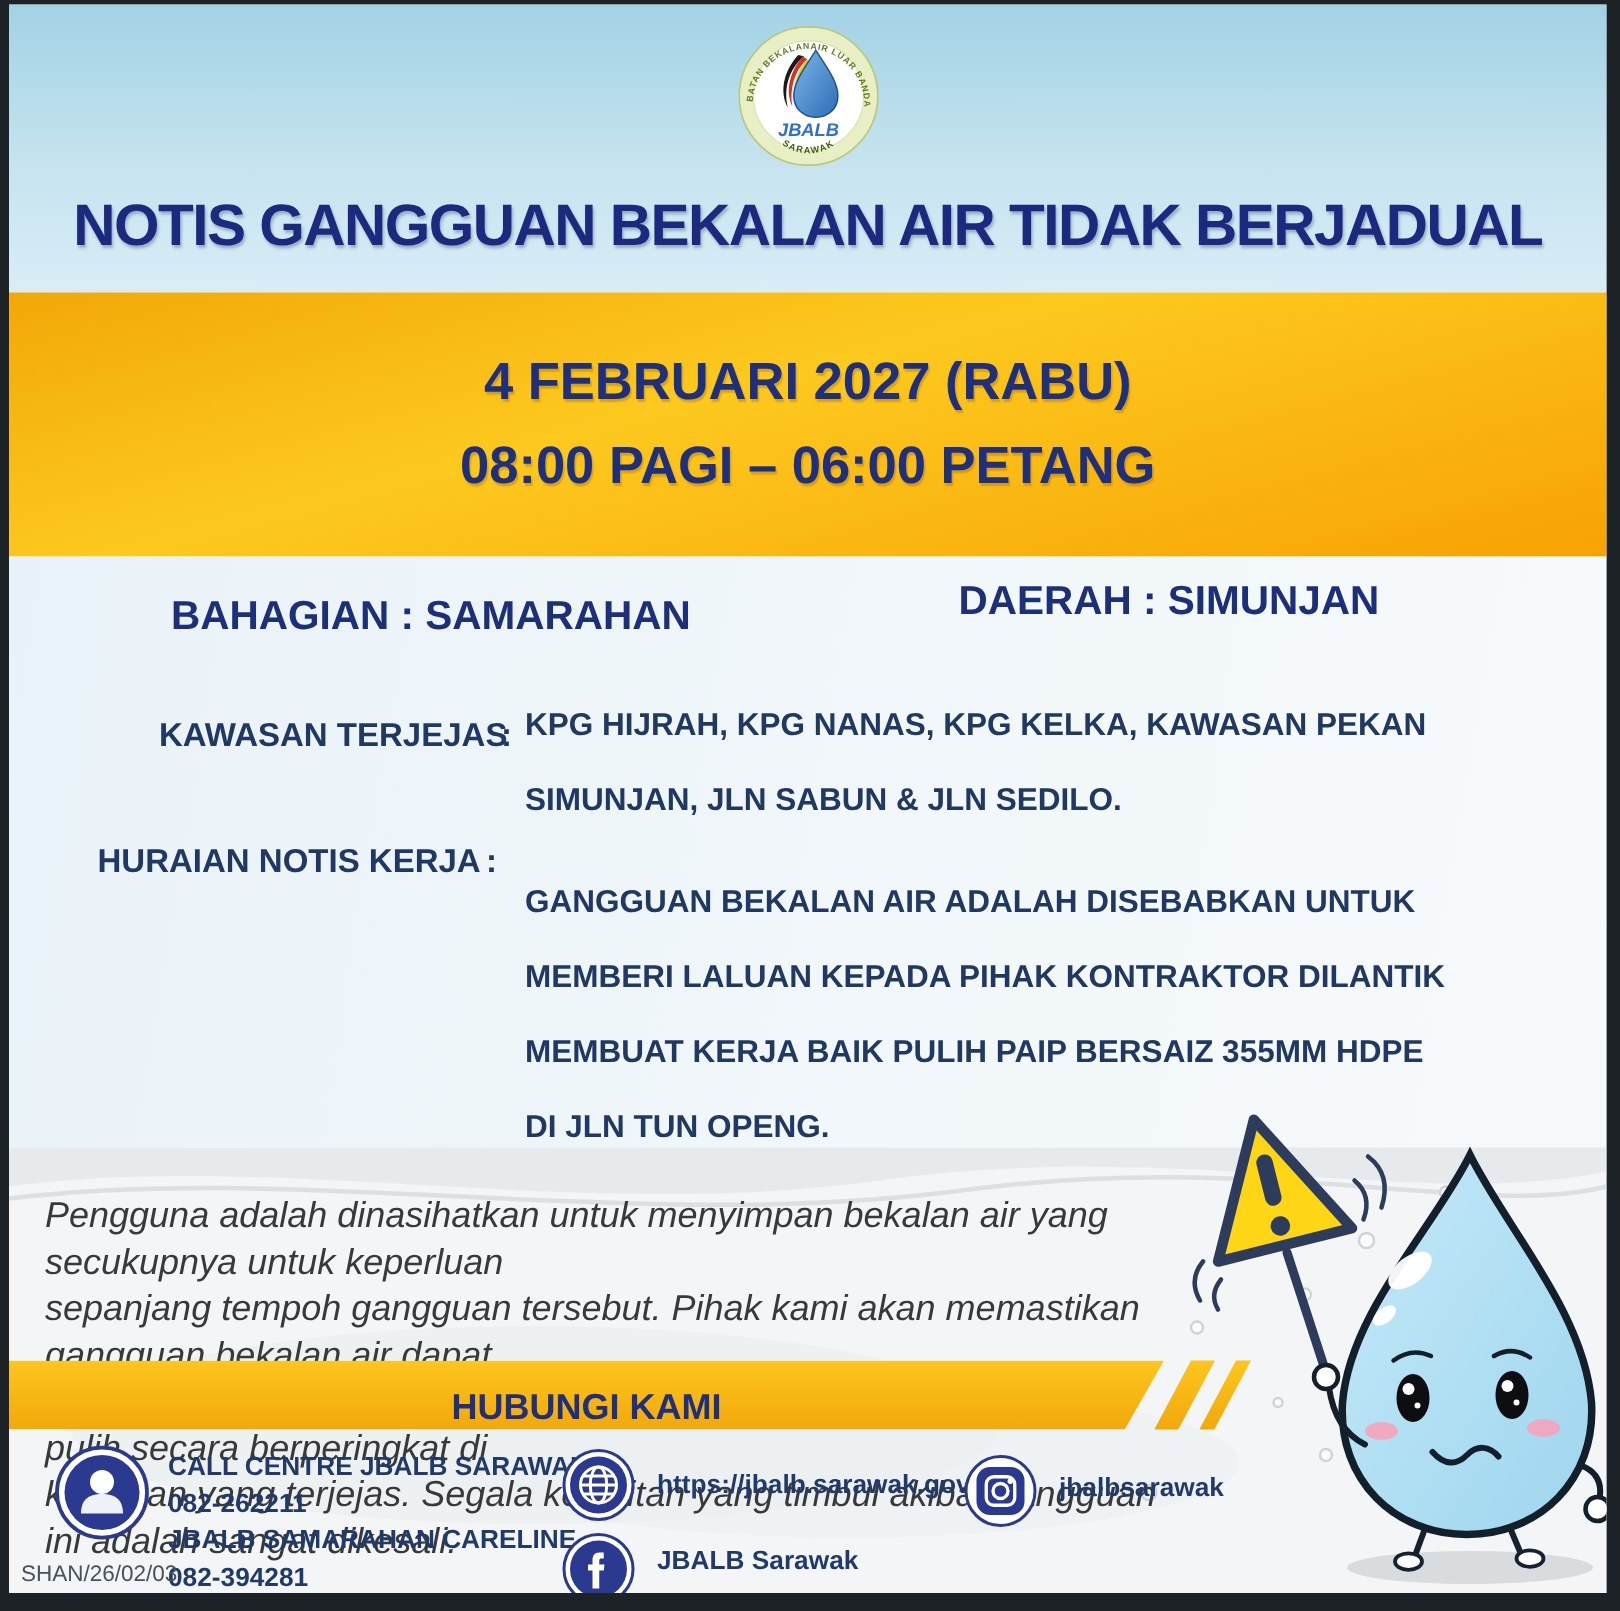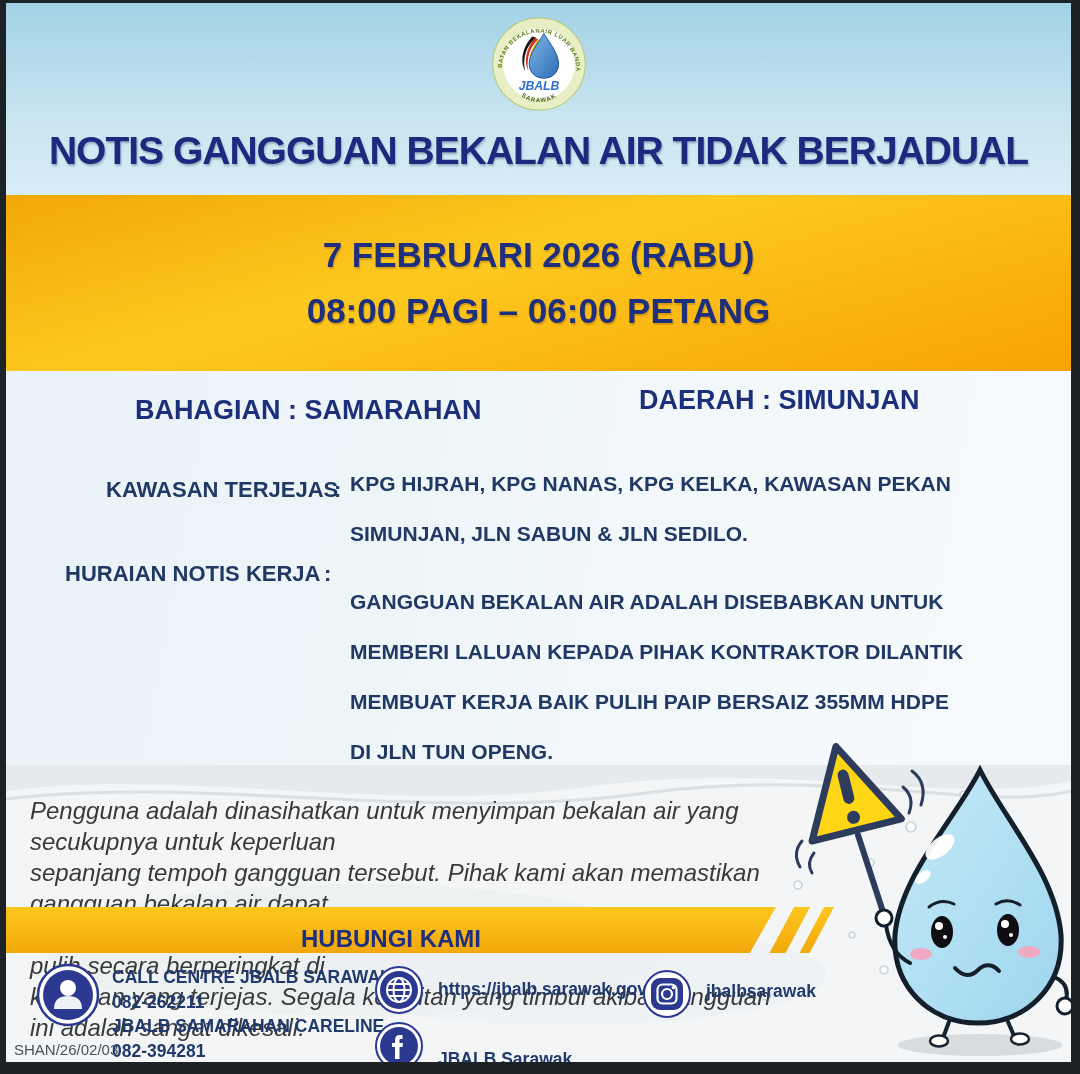--- a/index.html
+++ b/index.html
@@ -20,21 +20,21 @@
   .sched{position:absolute;left:0;top:192px;width:1065px;height:176px;
          background:linear-gradient(165deg,#f2a808 0%,#fdc91f 42%,#f7a203 100%);
          display:flex;flex-direction:column;align-items:center;justify-content:center;gap:16px;}
   .sched div{font-size:35px;font-weight:bold;color:#1e2f7e;
              text-shadow:1px 2px 1px rgba(150,95,0,.35);}
 
   
   .content{position:absolute;left:0;top:368px;width:1065px;height:394px;
            background:linear-gradient(100deg,#e9f2f8 0%,#f1f7fa 55%,#f7fafc 100%);}
   .navy{color:#1f3864;font-weight:bold;}
-  .bahagian{position:absolute;left:108px;top:24px;font-size:27px;color:#1b2f7a;font-weight:bold;margin-left:21px;}
+  .bahagian{position:absolute;left:108px;top:24px;font-size:27px;color:#1b2f7a;font-weight:bold;}
   .daerah{position:absolute;left:633px;top:14px;font-size:27px;color:#1b2f7a;font-weight:bold;}
   .lbl{position:absolute;font-size:22px;}
   .colon{position:absolute;font-size:22px;}
   .val{position:absolute;font-size:21px;line-height:50px;white-space:pre-line;}
 
   
   .splash{position:absolute;left:0;top:762px;width:1065px;height:297px;background:#f3f5f6;}
   .splash-bg{position:absolute;left:0;top:0;}
   .advisory{position:absolute;left:24px;top:30px;width:760px;font-size:24px;font-style:italic;
             color:#37393b;line-height:31px;white-space:pre-line;}
@@ -82,21 +82,21 @@
         </g>
         <text x="48" y="75" text-anchor="middle" font-family="Liberation Sans, sans-serif" font-size="12.5" font-weight="bold" font-style="italic" fill="#2f6fd0">JBALB</text>
         <text font-family="Liberation Sans, sans-serif" font-size="6.2" font-weight="bold" fill="#3f5c10" letter-spacing="1">
           <textPath href="#arcBot" startOffset="50%" text-anchor="middle">SARAWAK</textPath>
         </text>
       </svg>
       <div class="title">NOTIS GANGGUAN BEKALAN AIR TIDAK BERJADUAL</div>
     </div>
 
     <div class="sched">
-      <div>7 FEBRUARI 2026 (RABU)</div>
+      <div>4 FEBRUARI 2027 (RABU)</div>
       <div>08:00 PAGI – 06:00 PETANG</div>
     </div>
 
     <div class="content">
       <div class="bahagian">BAHAGIAN : SAMARAHAN</div>
       <div class="daerah">DAERAH : SIMUNJAN</div>
 
       <div class="lbl navy" style="left:59px;top:106px;margin-left:41px;">KAWASAN TERJEJAS</div>
       <div class="colon navy" style="left:328px;top:106px;">:</div>
       <div class="val navy" style="left:344px;top:88px;">KPG HIJRAH, KPG NANAS, KPG KELKA, KAWASAN PEKAN
@@ -166,21 +166,21 @@
           <line x1="14.5" y1="31" x2="35.5" y2="31"></line>
         </g>
       </svg>
       <div class="contact-text" style="left:432px;top:212px;">https://jbalb.sarawak.gov.my/</div>
 
       <svg class="icon" style="left:368px;top:256px;" width="50" height="50" viewBox="0 0 50 50">
         <circle cx="25" cy="25" r="23" fill="#ffffff" stroke="#2b3990" stroke-width="2"></circle>
         <circle cx="25" cy="25" r="19" fill="#2b3990"></circle>
         <path d="M28.5,14 L25.5,14 C22.5,14 21,16 21,19 L21,22 L18,22 L18,26 L21,26 L21,38 L25.5,38 L25.5,26 L28.5,26 L29,22 L25.5,22 L25.5,19.5 C25.5,18.4 26,18 27,18 L28.5,18 Z" fill="#ffffff"></path>
       </svg>
-      <div class="contact-text" style="left:432px;top:282px;text-align:right;">JBALB Sarawak</div>
+      <div class="contact-text" style="left:432px;top:263px;text-align:right;">JBALB Sarawak</div>
 
       <svg class="icon" style="left:636px;top:204px;" width="50" height="50" viewBox="0 0 50 50">
         <circle cx="25" cy="25" r="23" fill="#ffffff" stroke="#2b3990" stroke-width="2"></circle>
         <rect x="9" y="9" width="32" height="32" rx="9" fill="#2b3990"></rect>
         <g stroke="#ffffff" stroke-width="2.2" fill="none">
           <rect x="15.5" y="15.5" width="19" height="19" rx="5"></rect>
           <circle cx="25" cy="25" r="5"></circle>
         </g>
         <circle cx="31.5" cy="18.5" r="1.8" fill="#ffffff"></circle>
       </svg>

